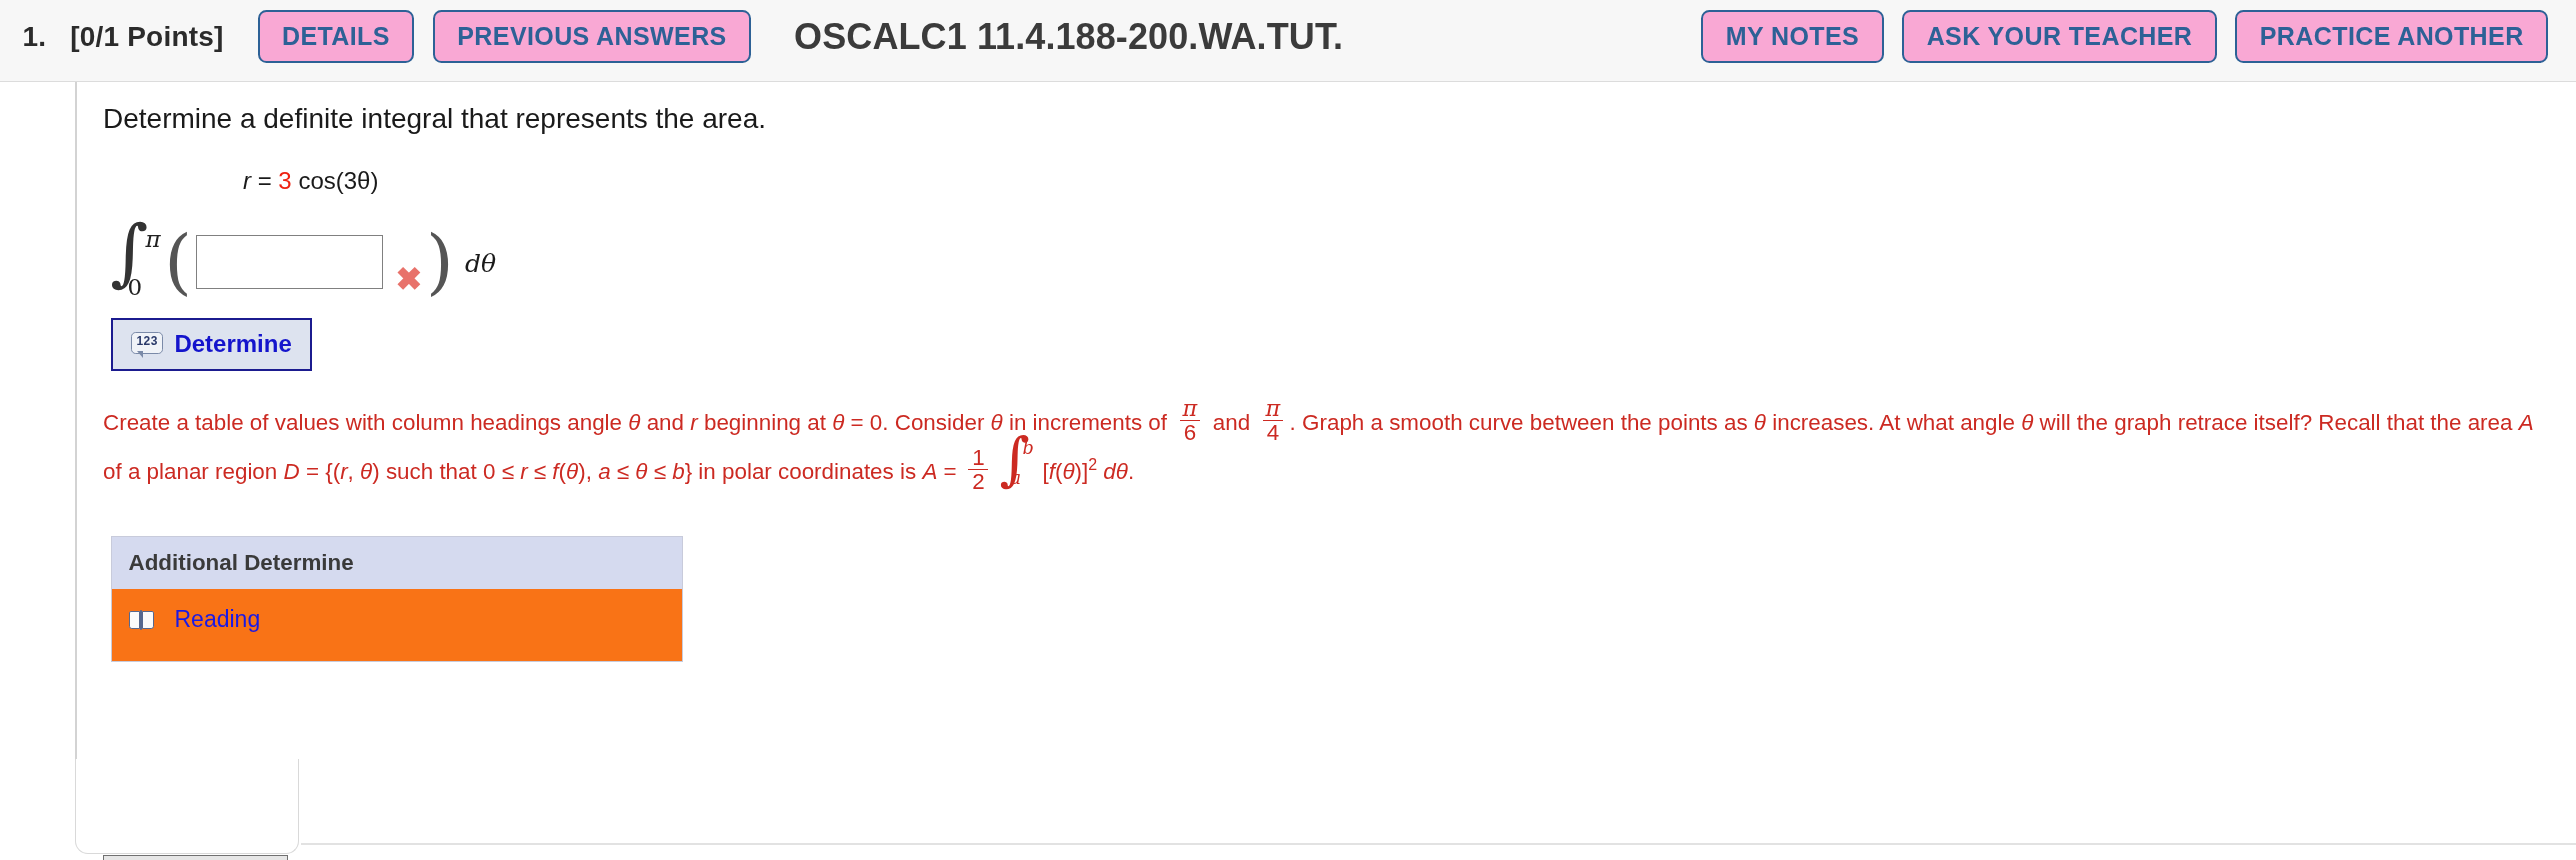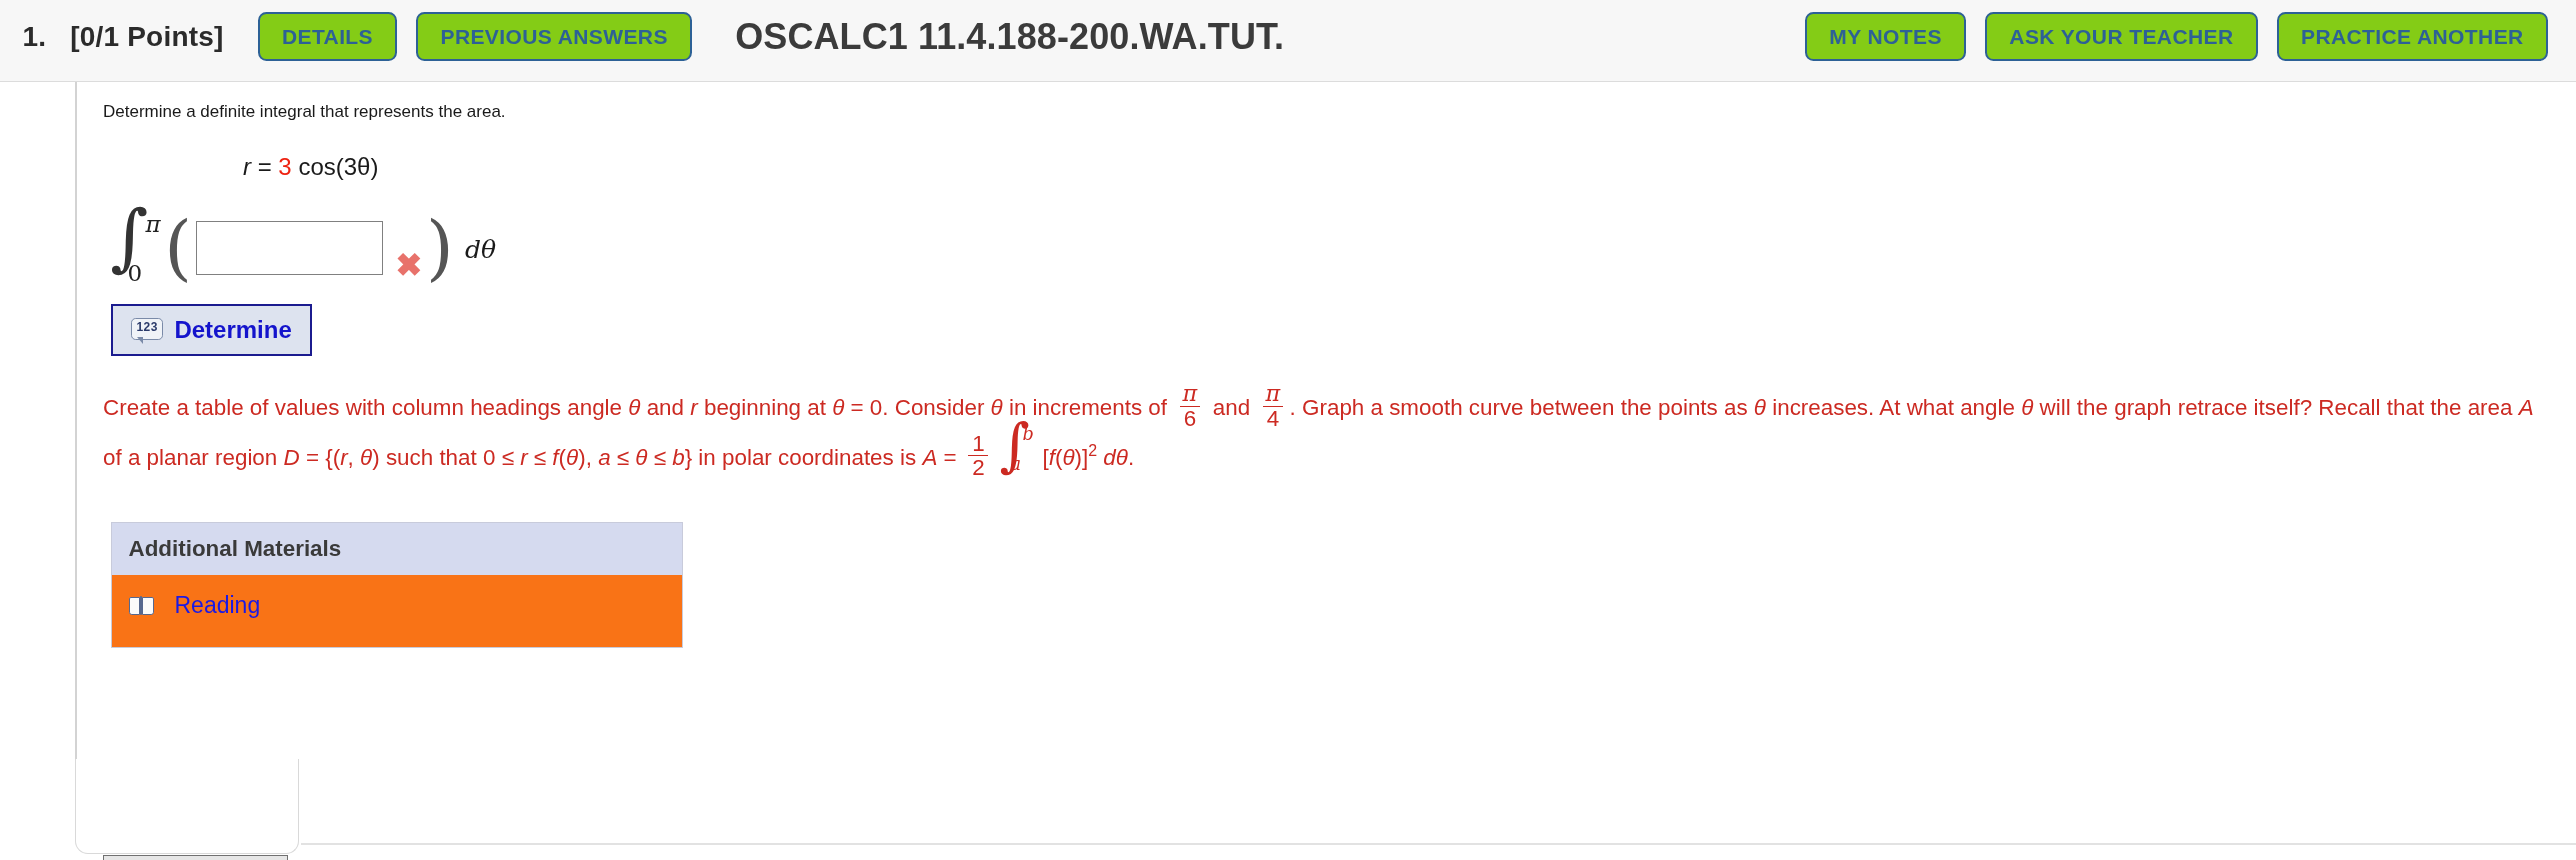--- a/index.html
+++ b/index.html
@@ -31,23 +31,23 @@
     font-weight: bold;
     color: #2b2b2b;
     white-space: nowrap;
     letter-spacing: 0.2px;
     margin-right: 34px;
     padding-left: 7.5px;
   }
   .hdr-btn {
     border: 2.8px solid #2d6196;
     border-radius: 8.4px;
-    background: #84cc16;
+    background: #f9a8d4;
     color: #2d6196;
-    font-size: 21px;
+    font-size: 25px;
     font-weight: bold;
     letter-spacing: 0.4px;
     padding: 12px 22.4px;
     line-height: 1;
     white-space: nowrap;
     cursor: pointer;
     font-family: "Liberation Sans", sans-serif;
   }
   .hdr-btn + .hdr-btn { margin-left: 18.7px; }
   .hdr-title {
@@ -73,21 +73,21 @@
     width: 1.9px;
     height: 677px;
     background: #d3d3d3;
   }
   .content {
     padding-left: 103px;
     padding-top: 18.7px;
   }
 
   .prompt {
-    font-size: 17px;
+    font-size: 28px;
     color: #1a1a1a;
     line-height: 1.3;
   }
 
   .eq-line {
     margin-top: 30px;
     padding-left: 140px;
     font-size: 24px;
     color: #1a1a1a;
   }
@@ -422,21 +422,21 @@
         </span><span> and </span><span class="frac">
           <span class="num">π</span>
           <span class="den">4</span>
         </span><span>. Graph a smooth curve between the points as </span><span class="ital">θ</span><span> increases. At what angle </span><span class="ital">θ</span><span> will the graph retrace itself? Recall that the area </span><span class="ital">A</span><span> of a planar region </span><span class="ital">D</span><span> = {(</span><span class="ital">r</span><span>, </span><span class="ital">θ</span><span>) such that 0 ≤ </span><span class="ital">r</span><span> ≤ </span><span class="ital">f</span><span>(</span><span class="ital">θ</span><span>), </span><span class="ital">a</span><span> ≤ </span><span class="ital">θ</span><span> ≤ </span><span class="ital">b</span><span>} in polar coordinates is </span><span class="ital">A</span><span> = </span><span class="frac plain">
           <span class="num">1</span>
           <span class="den">2</span>
         </span><span class="int-inline"><span class="g">∫</span><span class="up">b</span><span class="lo">a</span></span><span>[</span><span class="ital">f</span><span>(</span><span class="ital">θ</span><span>)]</span><sup class="exp">2</sup><span class="ital"> d</span><span class="ital">θ</span><span>.</span>
     </div>
 
     <div class="materials">
-      <div class="materials-head">Additional Materials</div>
+      <div class="materials-head">Additional Determine</div>
       <div class="materials-body">
         <span class="book-icon">
           <span class="half l"></span>
           <span class="half r"></span>
           <span class="spine"></span>
         </span>
         <a class="reading-link" href="#">Reading</a>
       </div>
     </div>
 

